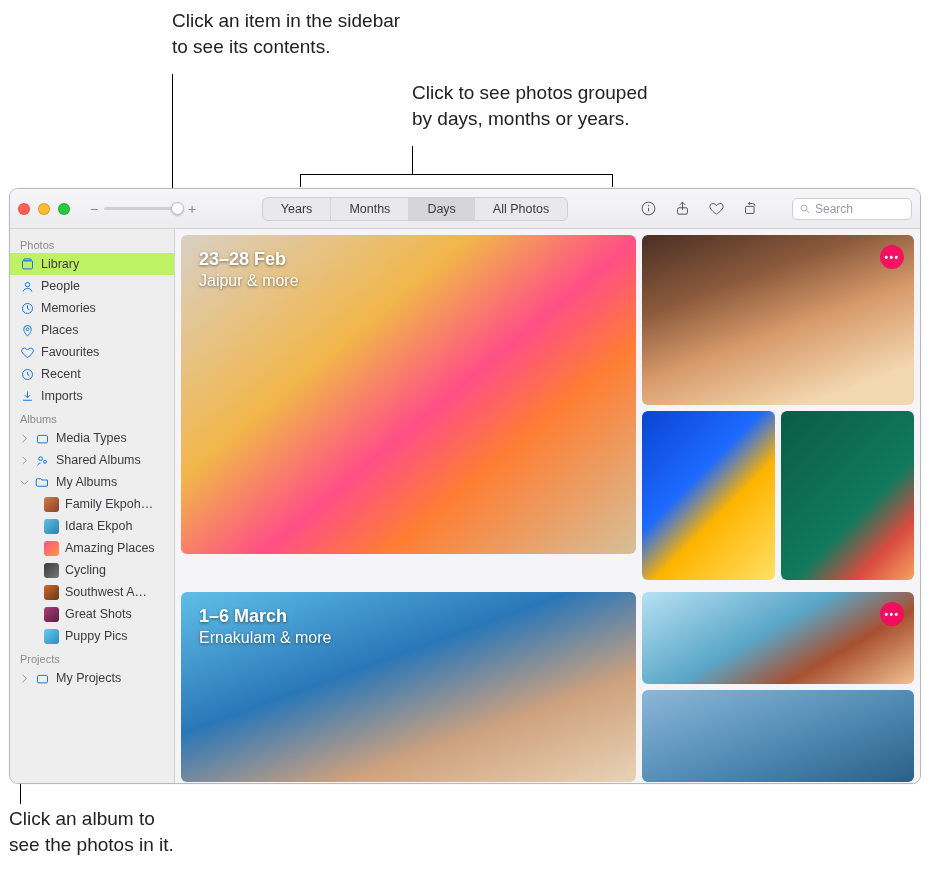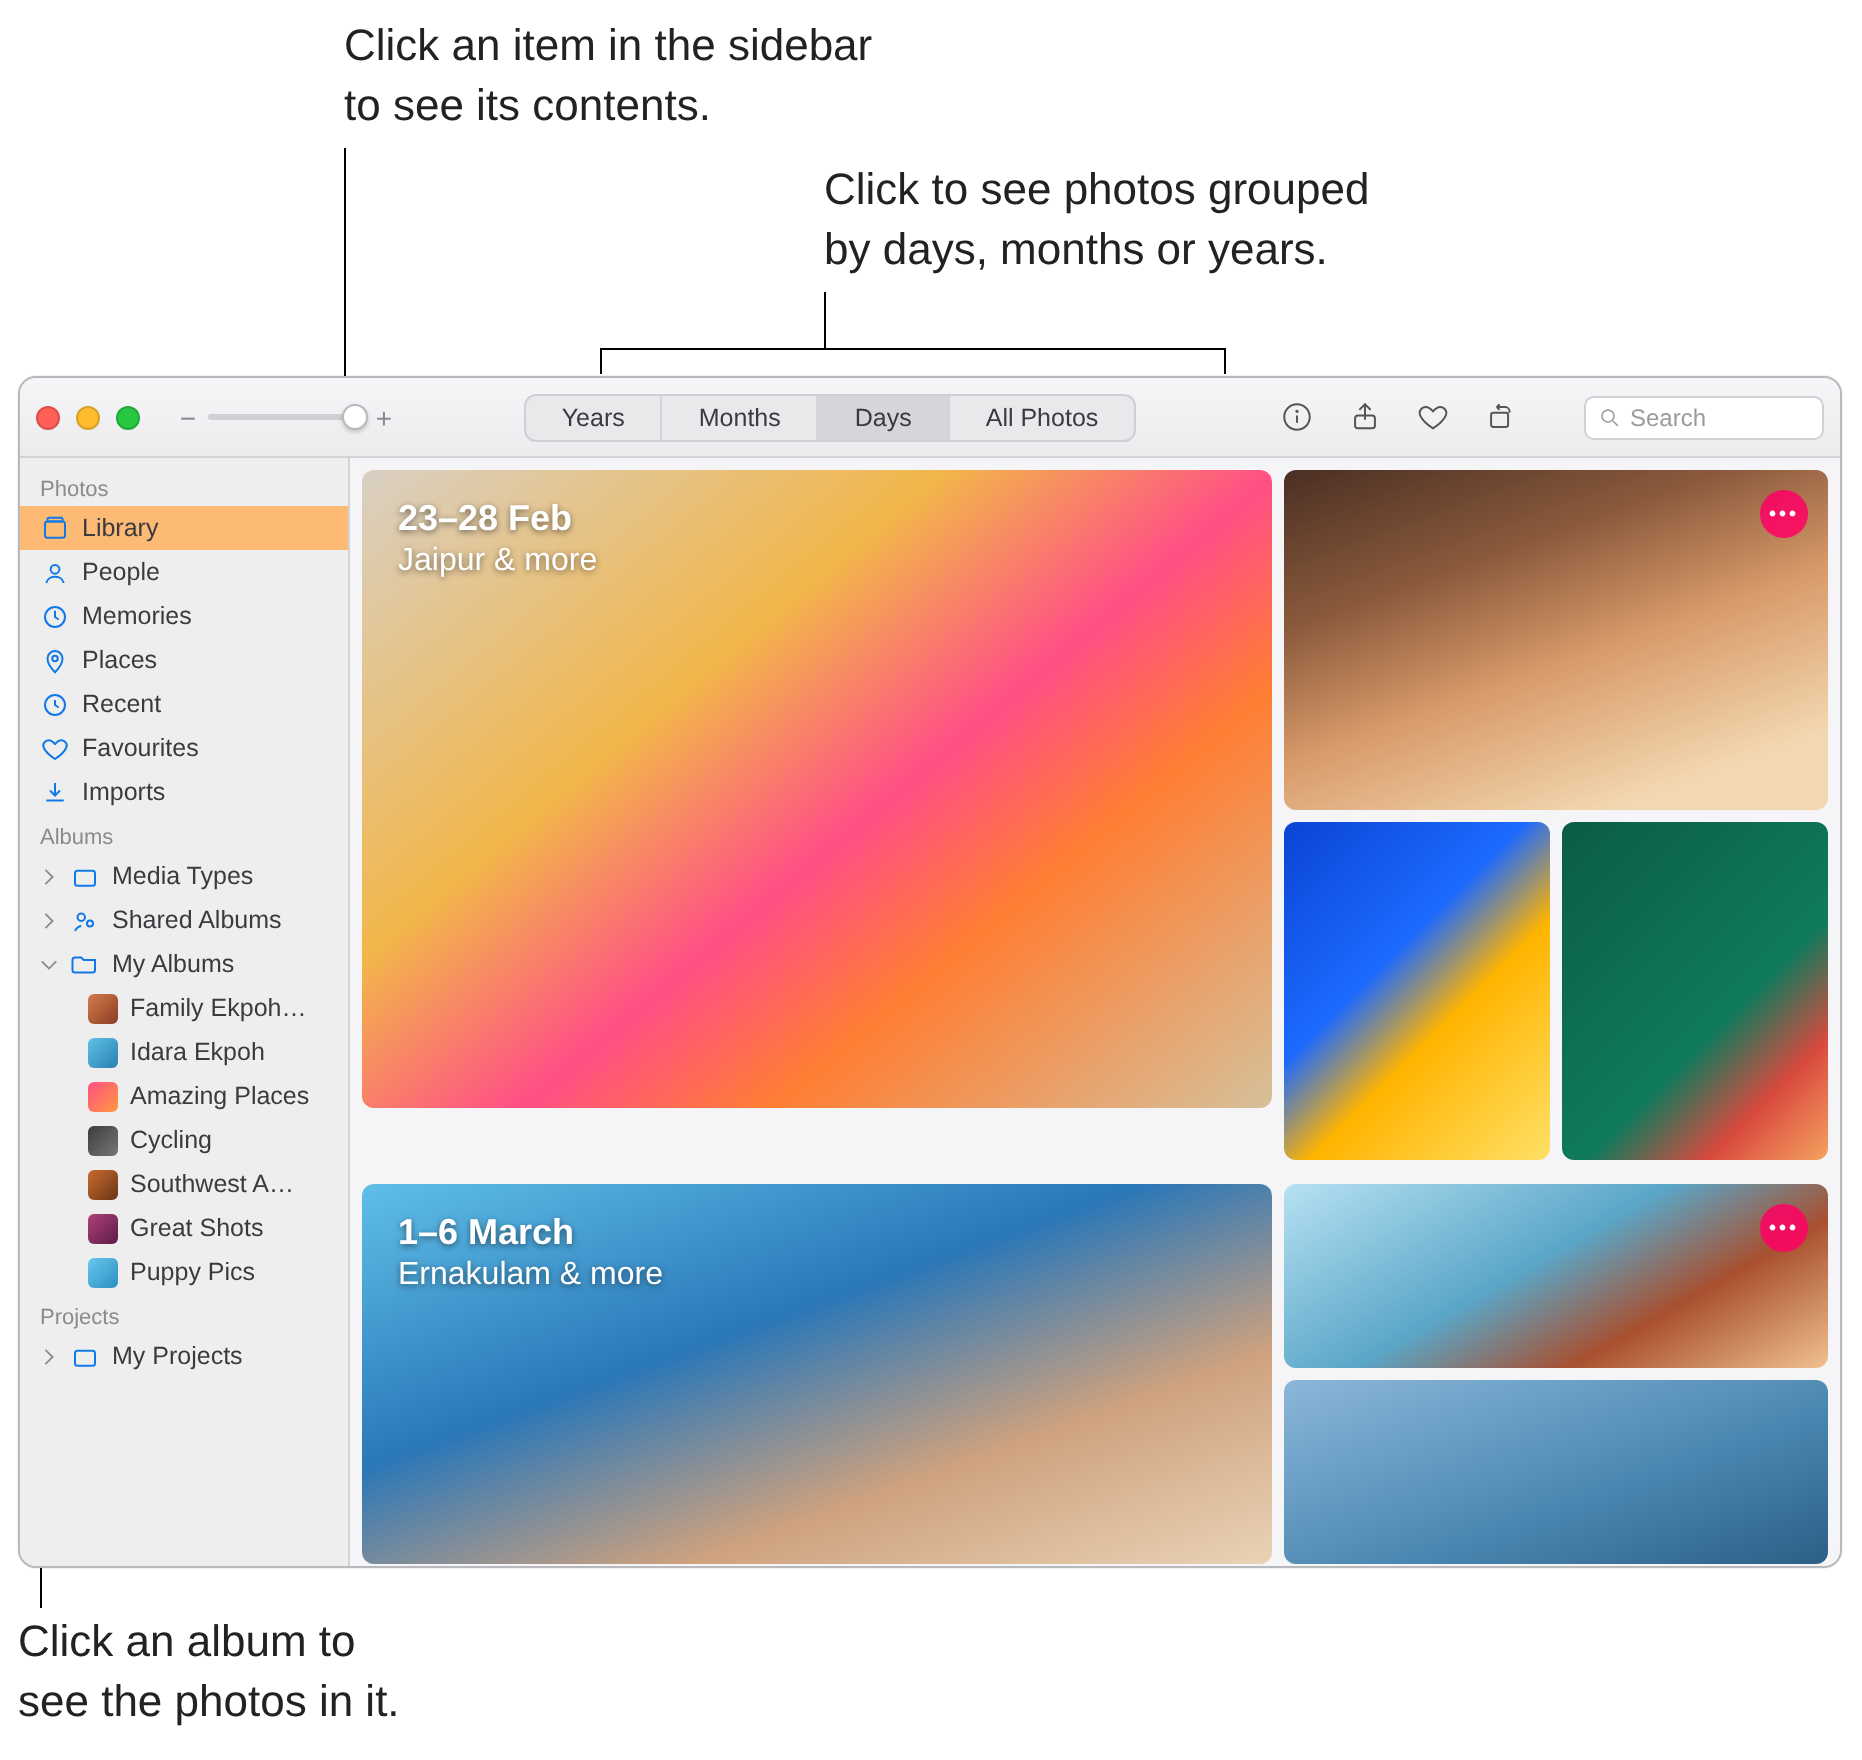--- a/index.html
+++ b/index.html
@@ -5,21 +5,21 @@
   * { box-sizing: border-box; margin:0; padding:0; }
   body {
     font-family: -apple-system, "Helvetica Neue", Arial, sans-serif;
     width: 931px; height: 880px;
     background: #fff;
     color: #222;
     position: relative;
   }
   .callout {
     position: absolute;
-    font-size: 22px;
+    font-size: 19px;
     line-height: 1.35;
     color: #222;
   }
   .call-line {
     position: absolute;
     background: #000;
   }
   .window {
     position: absolute;
     left: 9px; top: 188px;
@@ -86,21 +86,21 @@
     overflow-y:auto;
     font-size:12.5px;color:#3b3b3f;
     padding-top:4px;
   }
   .side-group-title{font-size:11px;color:#8a8a8f;padding:6px 10px 2px 10px;}
   .side-item{
     display:flex;align-items:center;gap:6px;
     padding:3px 8px 3px 10px;height:22px;cursor:pointer;
     border-radius:0;
   }
-  .side-item.selected{background:#fdba74;}
+  .side-item.selected{background:#bef264;}
   .side-item .icon{width:15px;height:15px;flex:none;display:flex;align-items:center;justify-content:center;}
   .side-item .icon svg{width:15px;height:15px;stroke:#1079e6;fill:none;stroke-width:1.6;}
   .side-item .thumb{width:15px;height:15px;border-radius:3px;flex:none;}
   .side-item .lbl{white-space:nowrap;overflow:hidden;text-overflow:ellipsis;flex:1;}
   .indent2 .side-item{padding-left:34px;}
   .content{flex:1;overflow:auto;background:#f5f5f7;position:relative;}
   .day-group{display:flex;gap:6px;padding:6px 6px 0 6px;}
   .hero{flex:1;position:relative;border-radius:6px;overflow:hidden;height:319px;}
   .sidegrid{width:272px;flex:none;display:grid;grid-template-rows:1fr 1fr;gap:6px;height:345px;}
   .sidegrid .tile{border-radius:6px;overflow:hidden;position:relative;}
@@ -246,33 +246,33 @@
             <svg viewBox="0 0 24 24">
               <path d="M12 21s-6-6-6-11a6 6 0 1 1 12 0c0 5-6 11-6 11z"></path>
               <circle cx="12" cy="10" r="2.2"></circle>
             </svg>
           </span>
         <span class="lbl">Places</span>
       </div>
       <div class="side-item">
         <span class="icon">
             <svg viewBox="0 0 24 24">
+              <path d="M12 20s-7-4.5-9-9c-1.4-3.1 1-6 4-6 2 0 3.3 1.2 5 3 1.7-1.8 3-3 5-3 3 0 5.4 2.9 4 6-2 4.5-9 9-9 9z"></path>
+            </svg>
+          </span>
+        <span class="lbl">Favourites</span>
+      </div>
+      <div class="side-item">
+        <span class="icon">
+            <svg viewBox="0 0 24 24">
               <circle cx="12" cy="12" r="8"></circle>
               <path d="M12 8v4l3 2"></path>
             </svg>
           </span>
         <span class="lbl">Recent</span>
-      </div>
-      <div class="side-item">
-        <span class="icon">
-            <svg viewBox="0 0 24 24">
-              <path d="M12 20s-7-4.5-9-9c-1.4-3.1 1-6 4-6 2 0 3.3 1.2 5 3 1.7-1.8 3-3 5-3 3 0 5.4 2.9 4 6-2 4.5-9 9-9 9z"></path>
-            </svg>
-          </span>
-        <span class="lbl">Favourites</span>
       </div>
       <div class="side-item">
         <span class="icon">
             <svg viewBox="0 0 24 24">
               <path d="M12 4v10"></path>
               <path d="M8 10l4 4 4-4"></path>
               <path d="M5 18h14"></path>
             </svg>
           </span>
         <span class="lbl">Imports</span>

